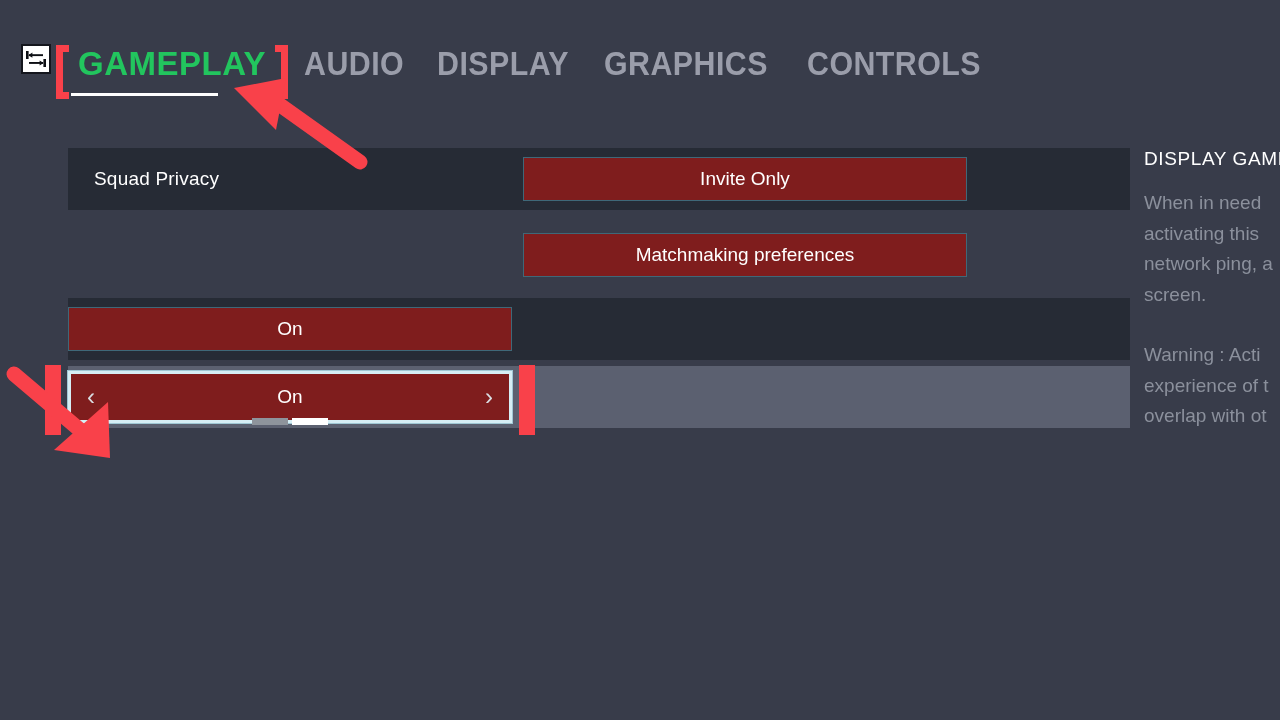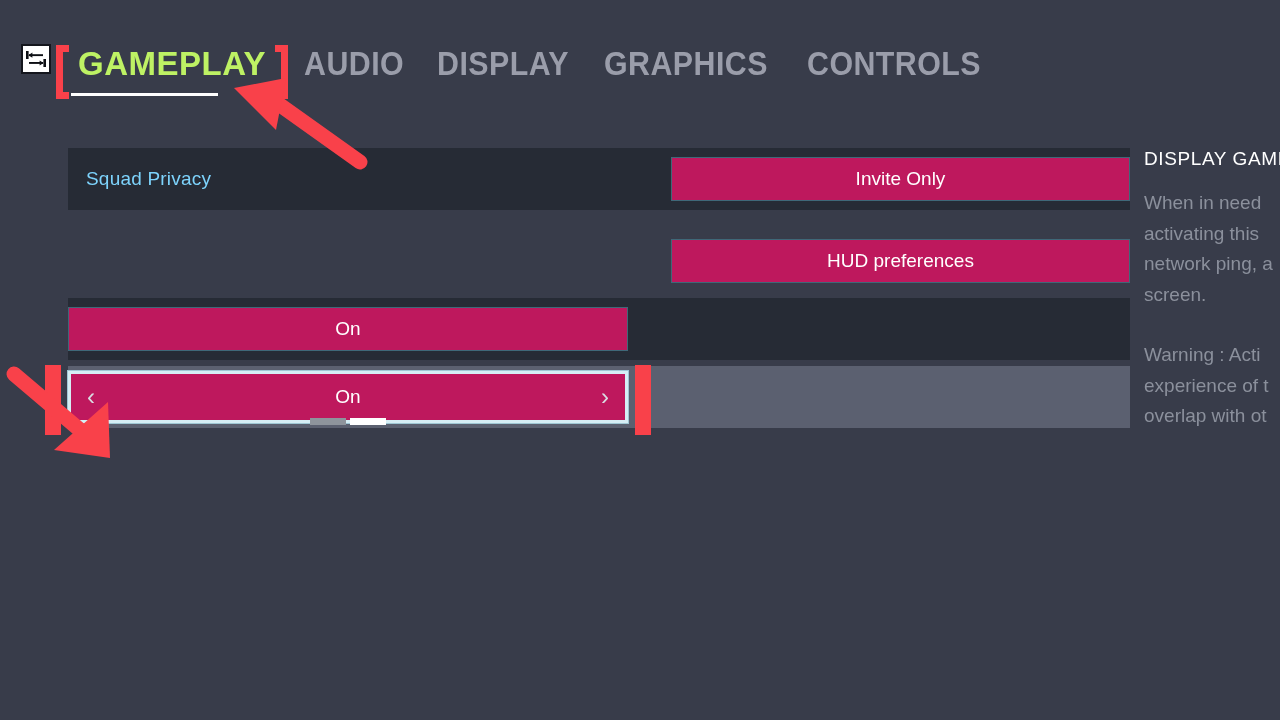--- a/index.html
+++ b/index.html
@@ -57,21 +57,21 @@
     letter-spacing: 0.5px;
     color: #9a9daa;
     white-space: nowrap;
     padding: 0 0 0 0;
     margin-right: 24px;
     line-height: 40px;
     transform: scaleX(0.92);
     transform-origin: left center;
   }
   .tab.active {
-    color: #bef264;
+    color: #22c55e;
   }
   #tab-gameplay-wrap {
     position: relative;
     margin-right: 24px;
     padding: 0 14px;
   }
   #tab-gameplay-wrap .tab { margin-right: 0; }
 
   
   .bracket {
@@ -121,34 +121,34 @@
   }
   .row.filled { background: #262b35; }
   .row.spacer { background: transparent; }
   .row.selected { background: #5b6070; }
 
   .row-gap { height: 14px; }
   .row-gap.thin { height: 6px; }
 
   .row-label {
     flex: 0 0 auto;
-    width: 603px;
-    padding-left: 18px;
+    width: 455px;
+    padding-left: 26px;
     box-sizing: border-box;
-    color: #7dd3fc;
+    color: #ffffff;
     font-size: 19px;
     font-family: "Liberation Sans", sans-serif;
     letter-spacing: 0.2px;
   }
 
   .control {
     position: relative;
-    width: 560px;
+    width: 444px;
     height: 44px;
-    background: #be185d;
+    background: #7f1d1d;
     border: 1px solid #3f6878;
     box-sizing: border-box;
     display: flex;
     align-items: center;
     justify-content: center;
     color: #ffffff;
     font-size: 19px;
   }
   .control .value { pointer-events: none; }
 
@@ -272,29 +272,29 @@
 
     <div class="row filled">
       <div class="row-label">Squad Privacy</div>
       <div class="control">
         <span class="value">Invite Only</span>
       </div>
     </div>
 
     <div class="row-gap"></div>
 
-
-    <div class="row-gap thin"></div>
-
     <div class="row spacer">
       <div class="row-label"></div>
       <div class="control">
-        <span class="value">HUD preferences</span>
-      </div>
-    </div>
+        <span class="value">Matchmaking preferences</span>
+      </div>
+    </div>
+
+    <div class="row-gap thin"></div>
+
 
     <div class="row-gap thin"></div>
 
     <div class="row filled">
       <div class="control">
         <span class="value">On</span>
       </div>
     </div>
 
     <div class="row-gap thin"></div>

